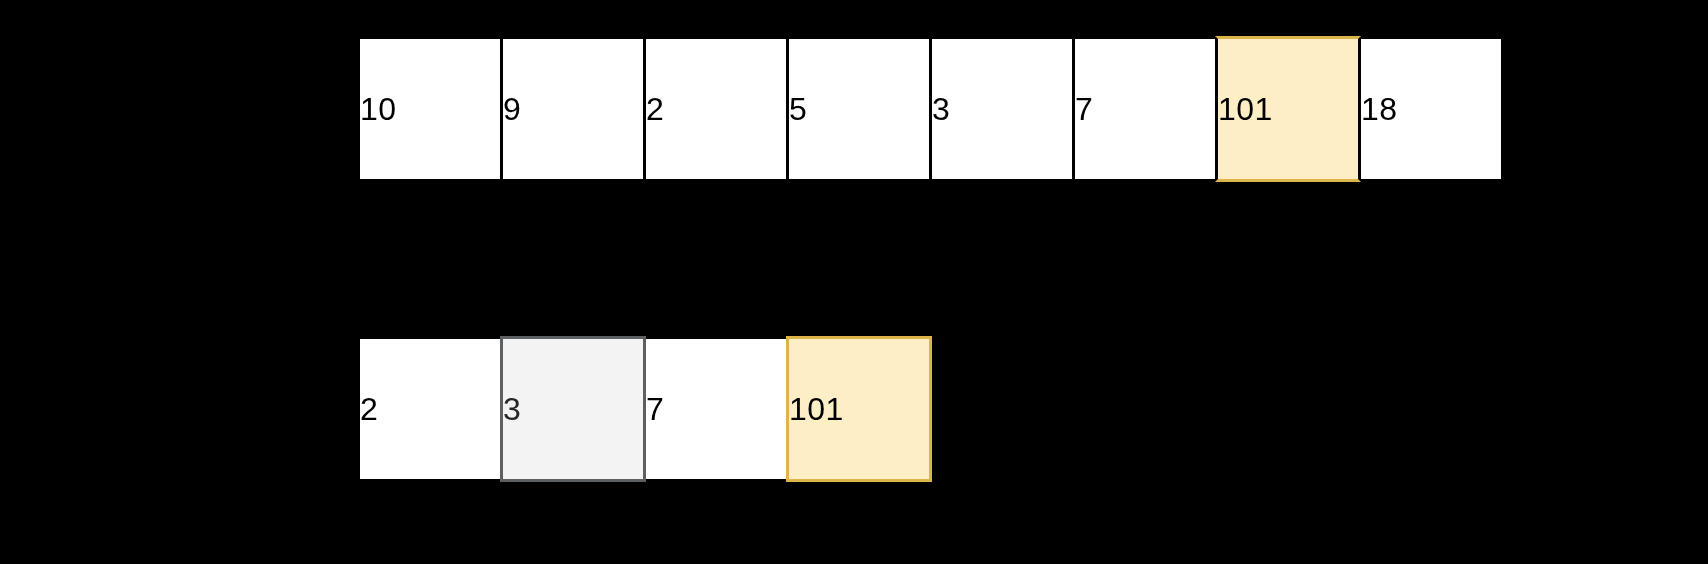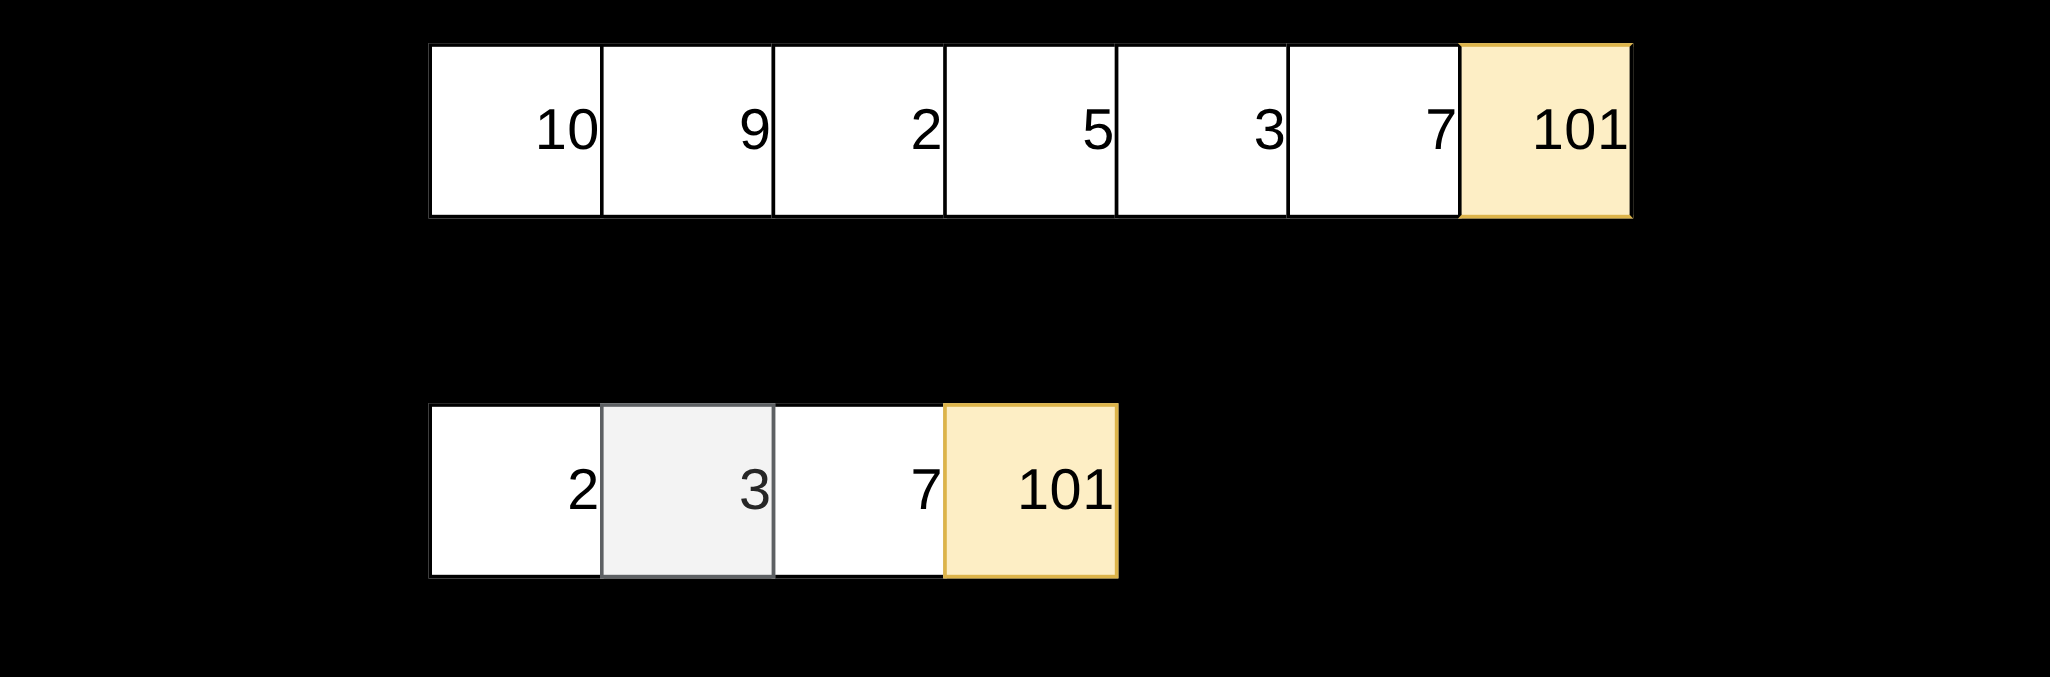--- a/index.html
+++ b/index.html
@@ -40,22 +40,22 @@
     left: 357px;
     top: 336px;
   }
 
   .cell {
     box-sizing: border-box;
     width: 146px;
     height: 146px;
     display: flex;
     align-items: center;
-    justify-content: flex-end;
-    font-size: 48px;
+    justify-content: flex-start;
+    font-size: 32px;
     line-height: 1;
     color: #000000;
     background: #ffffff;
     border-top: 3px solid #000000;
     border-bottom: 3px solid #000000;
     border-left: 3px solid #000000;
     border-right: 3px solid #000000;
     margin-right: -3px;
     position: relative;
     letter-spacing: 0.5px;
@@ -116,20 +116,23 @@
       </div>
       <div class="cell">
         <span class="cell-value">3</span>
       </div>
       <div class="cell">
         <span class="cell-value">7</span>
       </div>
       <div class="cell highlight-top">
         <span class="cell-value">101</span>
       </div>
+      <div class="cell">
+        <span class="cell-value">18</span>
+      </div>
     </div>
 
   <div class="array-row" id="row-bottom">
       <div class="cell">
         <span class="cell-value">2</span>
       </div>
       <div class="cell current">
         <span class="cell-value">3</span>
       </div>
       <div class="cell">

